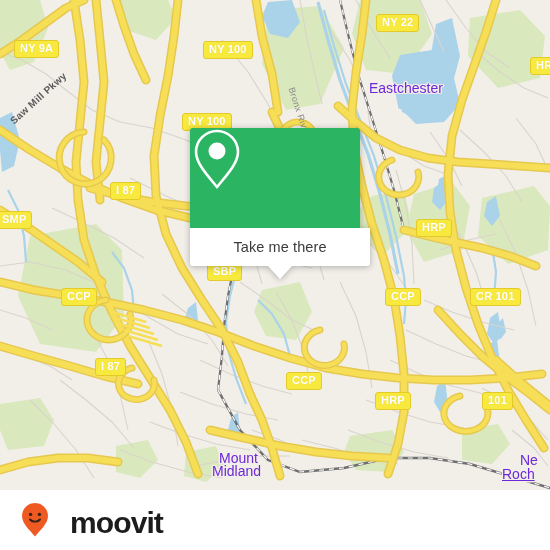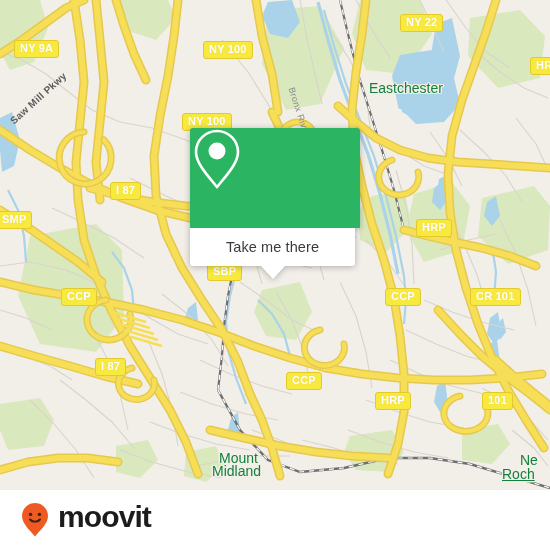--- a/index.html
+++ b/index.html
@@ -29,21 +29,21 @@
     font-size:11px;
     line-height:13px;
     padding:1px 5px 2px 5px;
     white-space:nowrap;
     letter-spacing:0.2px;
     text-shadow:0 0 1px rgba(200,170,20,.35);
     box-sizing:border-box;
   }
   .place{
     position:absolute;
-    color:#15803d;
+    color:#6d28d9;
     font-family:"Liberation Sans", sans-serif;
     font-size:13px;
     white-space:nowrap;
     text-shadow:
       -1.4px 0 #f2efe9, 1.4px 0 #f2efe9, 0 -1.4px #f2efe9, 0 1.4px #f2efe9,
       -1px -1px #f2efe9, 1px -1px #f2efe9, -1px 1px #f2efe9, 1px 1px #f2efe9;
   }
   .place.big{font-size:14px;}
   .riverlabel{
     position:absolute;
@@ -77,21 +77,21 @@
     filter:drop-shadow(0 1px 3px rgba(0,0,0,.28));
   }
   .popup-top{
     height:100px;width:170px;
     background:#2bb563;
     border-radius:3px 3px 0 0;
     display:flex;align-items:center;justify-content:center;
   }
   .popup-bottom{
     position:relative;
-    height:38px;width:165px;
+    height:38px;width:180px;
     background:#ffffff;
     border-radius:0 0 3px 3px;
     display:flex;align-items:center;justify-content:center;
   }
   .popup-bottom .label{
     color:#3b3b3b;
     font-size:14.5px;
     letter-spacing:.1px;
   }
   .popup-tail{
@@ -110,21 +110,21 @@
     box-sizing:border-box;
     padding:0 12px 0 20px;
   }
   .footer-text{
     flex:1;
     color:#2f2f2f;
     font-size:15.5px;
     line-height:21px;
     padding-right:10px;
   }
-  .brand{display:flex;align-items:flex-start;gap:8px;padding-right:6px;}
+  .brand{display:flex;align-items:flex-end;gap:20px;padding-right:6px;}
   .brand-word{
     color:#1c1c1c;
     font-size:30px;
     font-weight:bold;
     letter-spacing:-0.9px;
     line-height:30px;
   }
 </style>
 </head>
 <body>
@@ -339,21 +339,21 @@
           <path d="M120 324 L154 334"></path>
             <path d="M124 330 L158 340"></path>
           <path d="M128 336 L162 346"></path>
         </g>
       </g>
     </svg>
 
     <div>
         <div class="shield" style="left: 14px; top: 40px;">NY 9A</div>
         <div class="shield" style="left: 203px; top: 41px;">NY 100</div>
-        <div class="shield" style="left: 400px; top: 14px;">NY 22</div>
+        <div class="shield" style="left: 376px; top: 14px;">NY 22</div>
         <div class="shield" style="left: 182px; top: 113px;">NY 100</div>
         <div class="shield" style="left: 110px; top: 182px;">I 87</div>
         <div class="shield" style="left: -4px; top: 211px;">SMP</div>
         <div class="shield" style="left: 530px; top: 57px;">HRP</div>
         <div class="shield" style="left: 416px; top: 219px;">HRP</div>
         <div class="shield" style="left: 207px; top: 263px;">SBP</div>
         <div class="shield" style="left: 61px; top: 288px;">CCP</div>
         <div class="shield" style="left: 385px; top: 288px;">CCP</div>
         <div class="shield" style="left: 470px; top: 288px;">CR 101</div>
         <div class="shield" style="left: 95px; top: 358px;">I 87</div>

